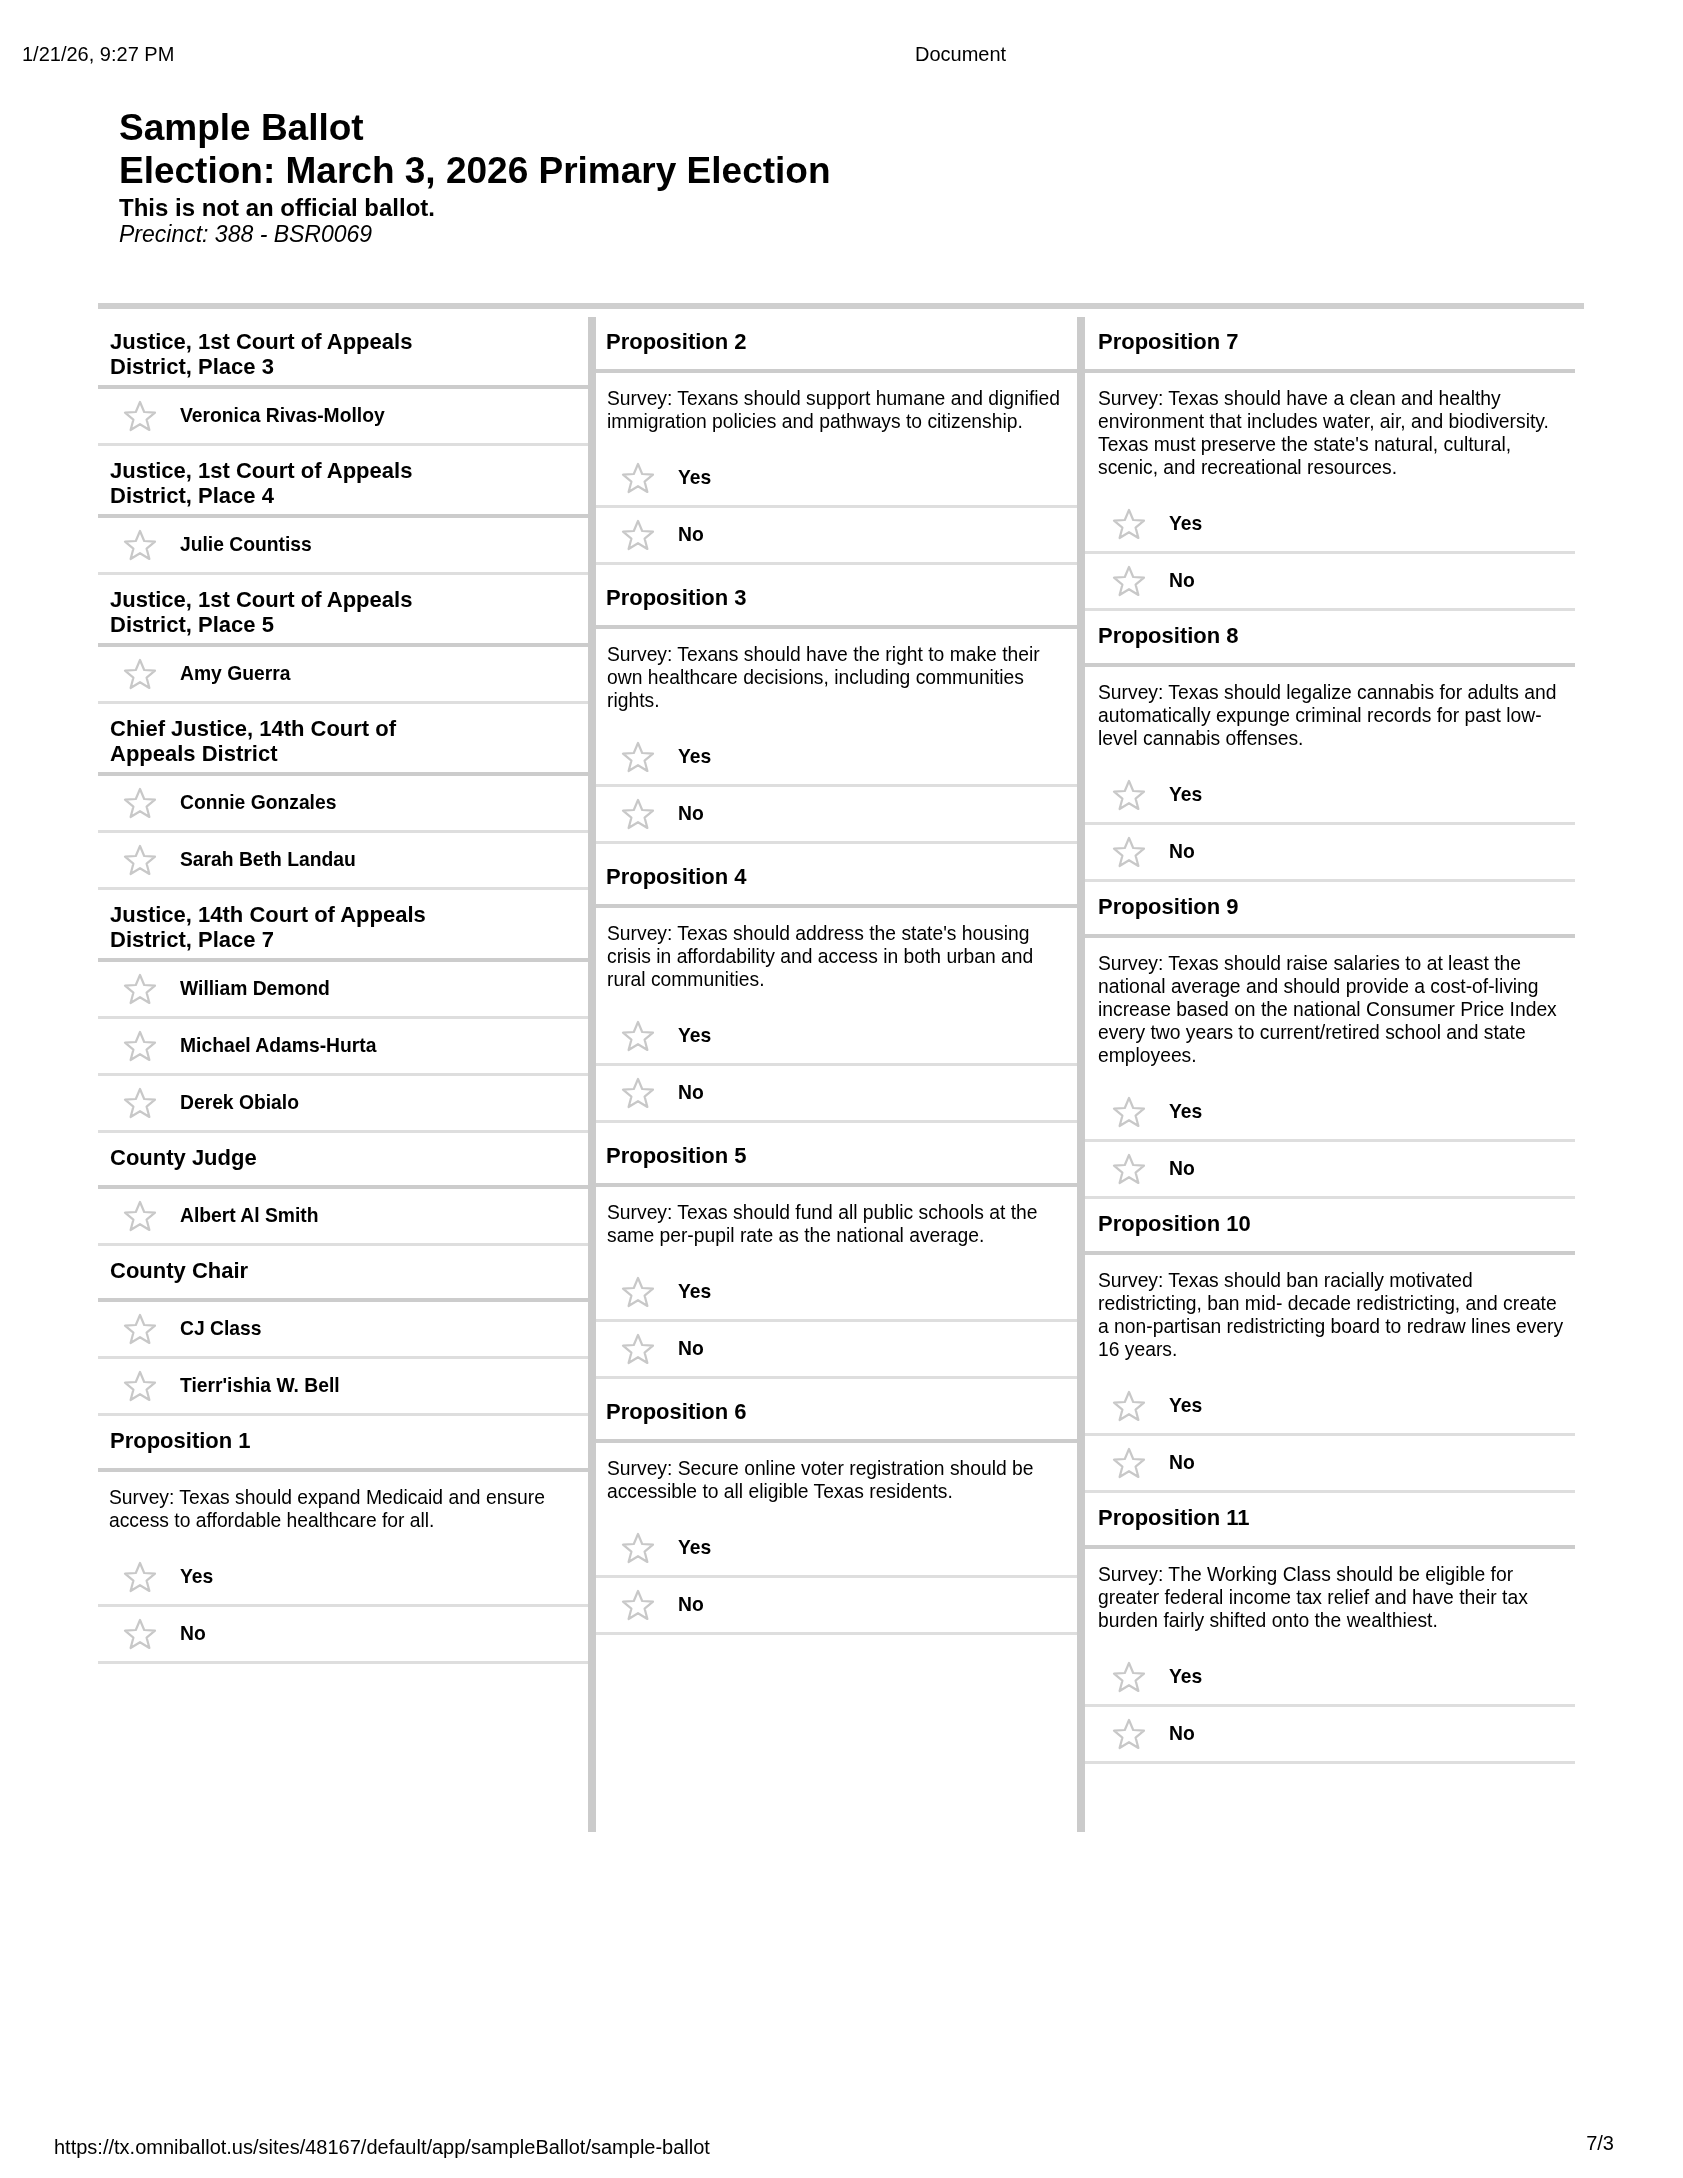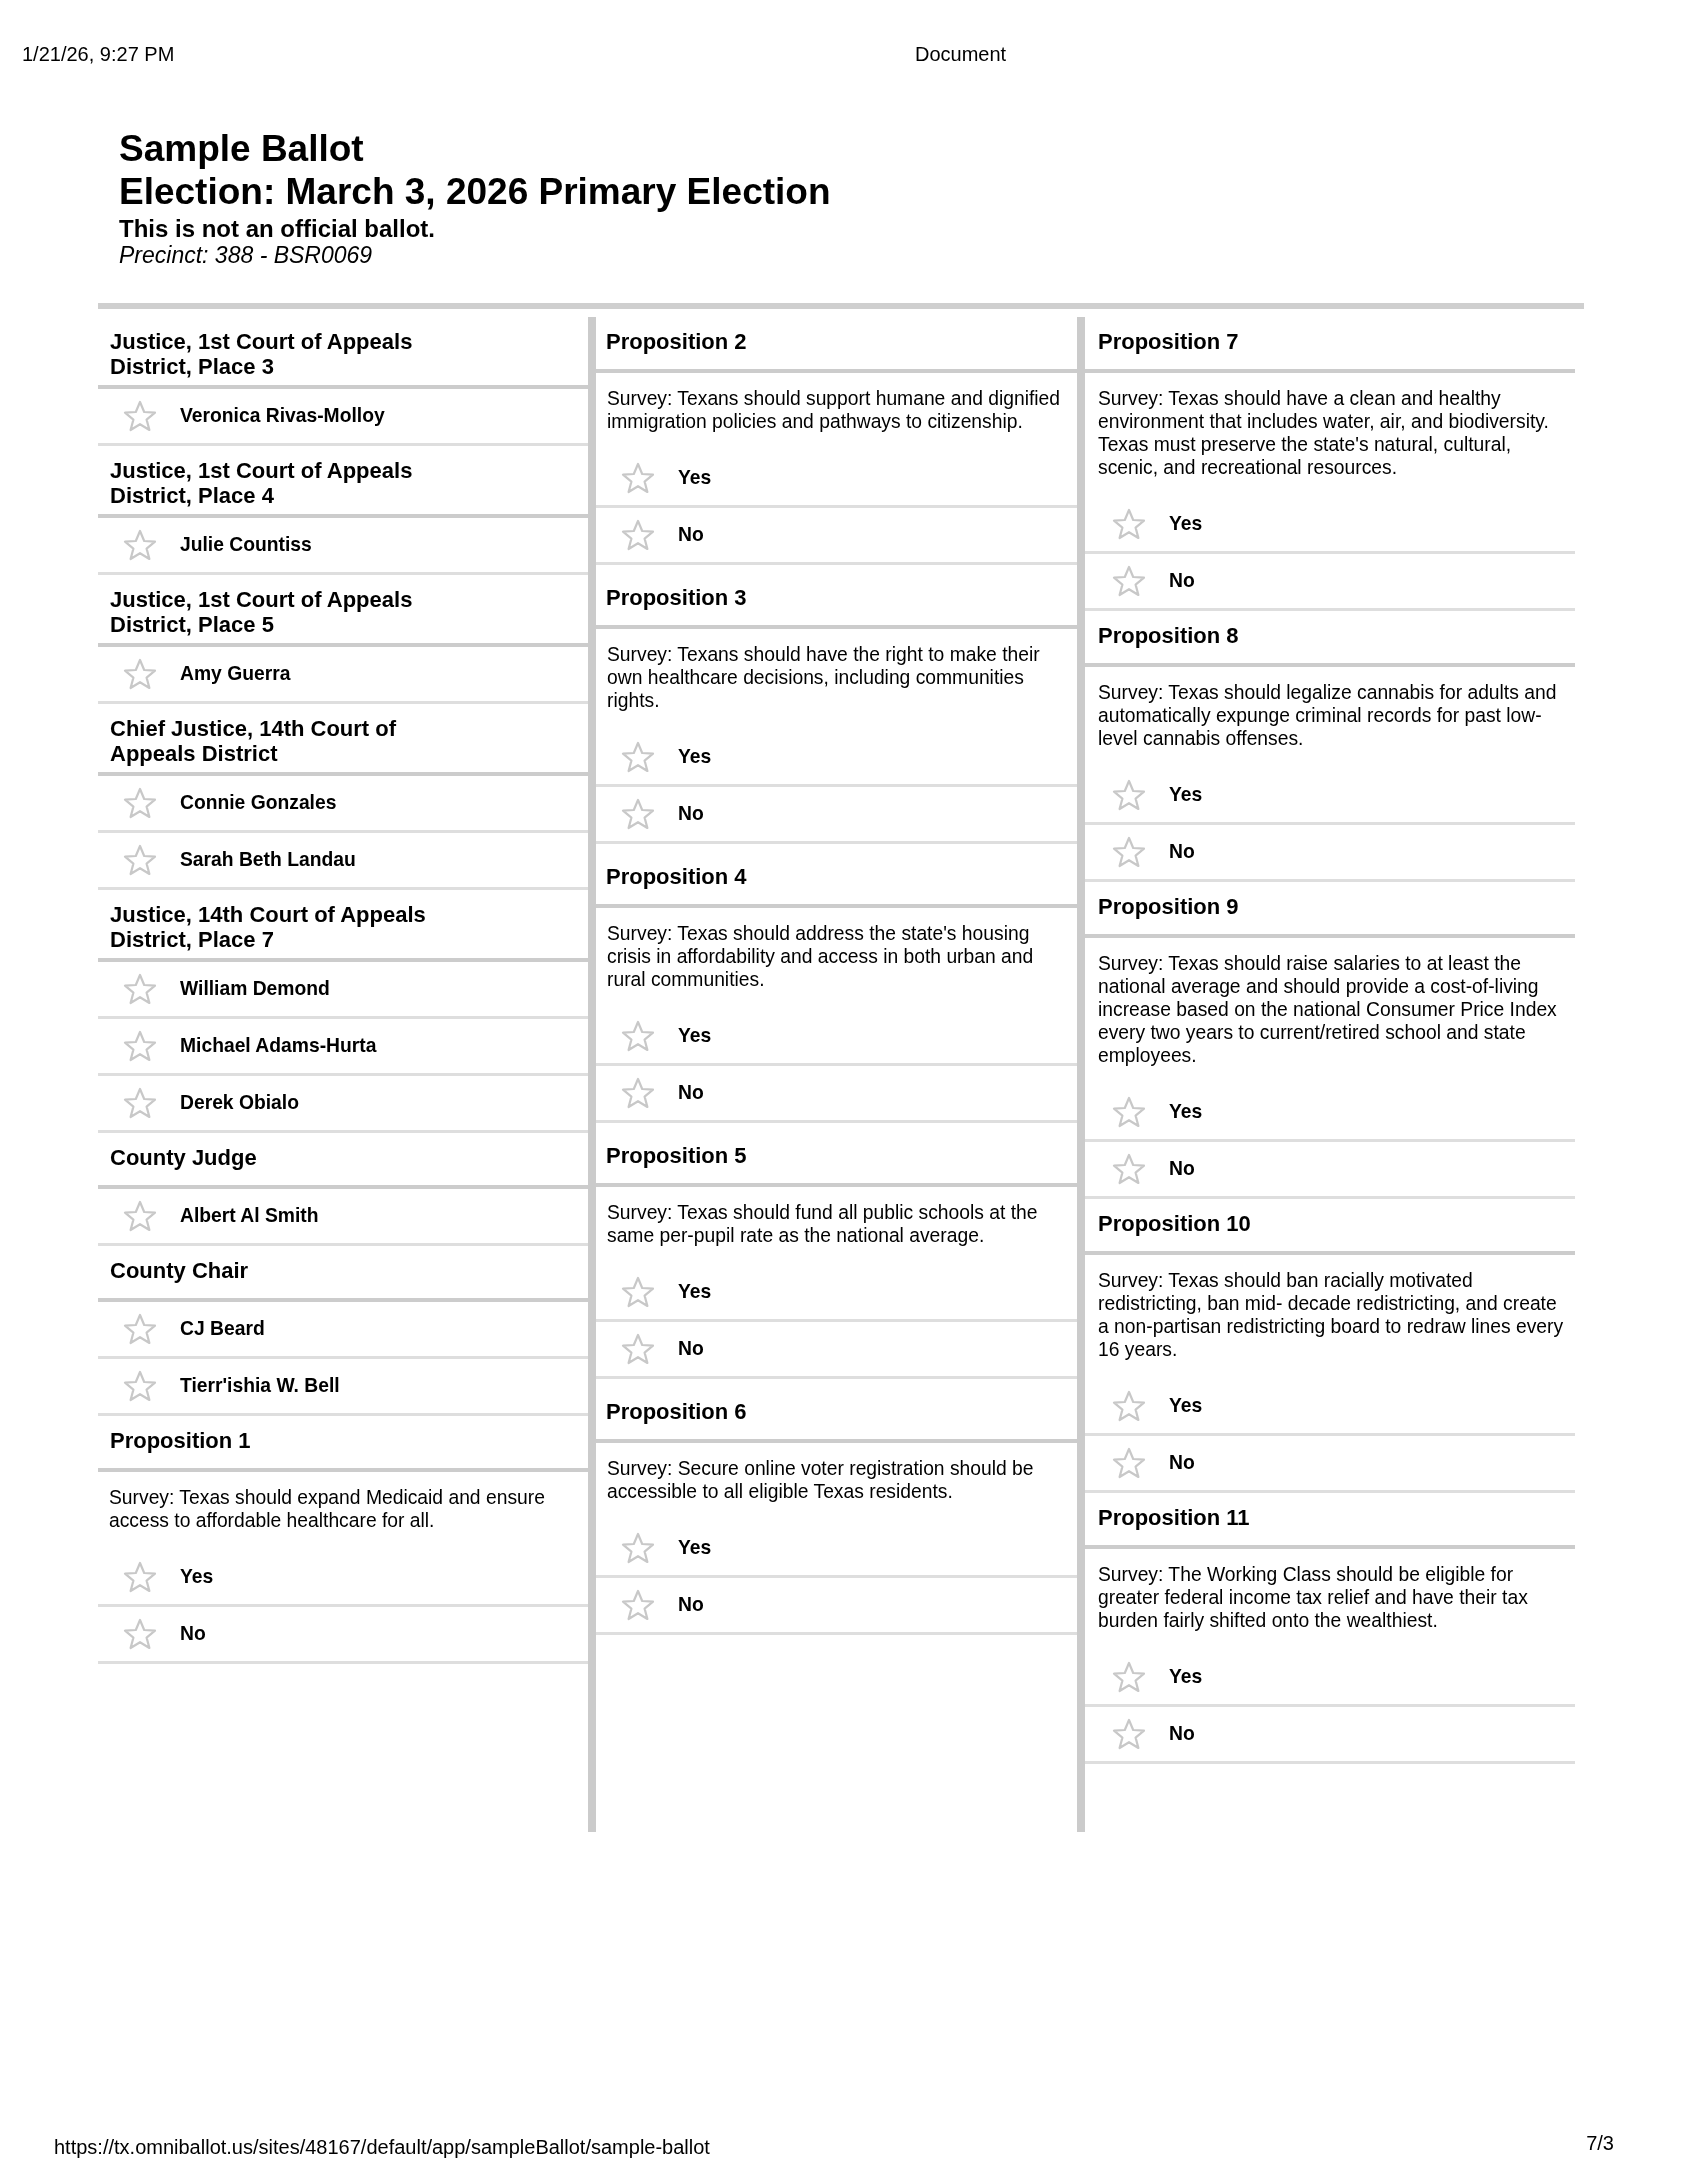--- a/index.html
+++ b/index.html
@@ -7,21 +7,21 @@
   body { position: relative; font-family: "Liberation Sans", sans-serif; color: #000; }
 
   .print-header { position: absolute; top: 43px; left: 0; width: 1683px; height: 24px; font-size: 20px; }
   .print-date { position: absolute; left: 22px; top: 0; }
   .print-title { position: absolute; left: 915px; top: 0; }
 
   .print-footer { position: absolute; top: 2132px; left: 0; width: 1683px; font-size: 20px; }
   .print-url { position: absolute; left: 22px; top: 4px; margin-left: 32px; }
   .print-page { position: absolute; right: 69px; top: 0; }
 
-  .ballot-head { position: absolute; left: 119px; top: 127px; }
+  .ballot-head { position: absolute; left: 119px; top: 106px; }
   .ballot-title { font-size: 37px; font-weight: bold; line-height: 43px; }
   .ballot-election { font-size: 37px; font-weight: bold; line-height: 43px; }
   .ballot-notice { font-size: 24px; font-weight: bold; line-height: 27px; margin-top: 2px; }
   .ballot-meta { font-size: 23px; line-height: 27px; font-style: italic; }
 
   .top-rule { position: absolute; left: 98px; top: 303px; width: 1486px; height: 6px; background: #cfcfcf; }
 
   .columns { position: absolute; left: 98px; top: 317px; width: 1477px; height: 1515px; display: flex; }
   .col { height: 100%; display: flex; flex-direction: column; }
   .col-1 { width: 490px; }
@@ -175,21 +175,21 @@
       <div class="contest">
         <div class="contest-header one-line">
           <div>County Chair</div>
         </div>
         <div class="option">
           <span class="star">
             <svg viewBox="0 0 34 32" xmlns="http://www.w3.org/2000/svg">
               <polygon points="17,2 21.2,12 32,12.6 23.6,19.6 26.4,30 17,24.2 7.6,30 10.4,19.6 2,12.6 12.8,12" fill="none" stroke="#c8c8c8" stroke-width="2.2" stroke-linejoin="round"></polygon>
             </svg>
           </span>
-          <span class="label">CJ Beard</span>
+          <span class="label">CJ Class</span>
         </div>
         <div class="option">
           <span class="star">
             <svg viewBox="0 0 34 32" xmlns="http://www.w3.org/2000/svg">
               <polygon points="17,2 21.2,12 32,12.6 23.6,19.6 26.4,30 17,24.2 7.6,30 10.4,19.6 2,12.6 12.8,12" fill="none" stroke="#c8c8c8" stroke-width="2.2" stroke-linejoin="round"></polygon>
             </svg>
           </span>
           <span class="label">Tierr'ishia W. Bell</span>
         </div>
       </div>

